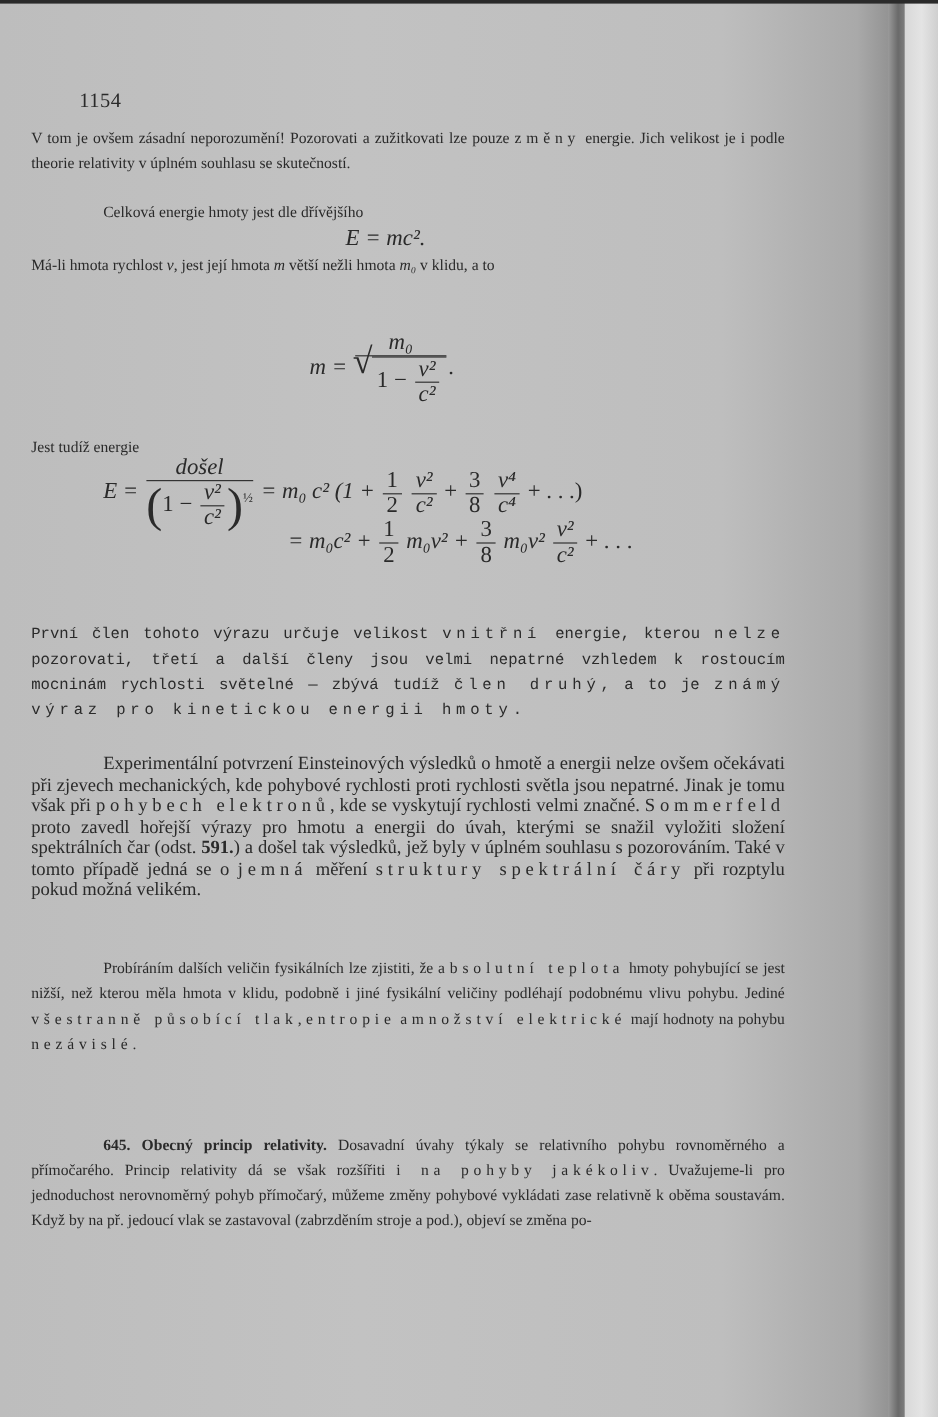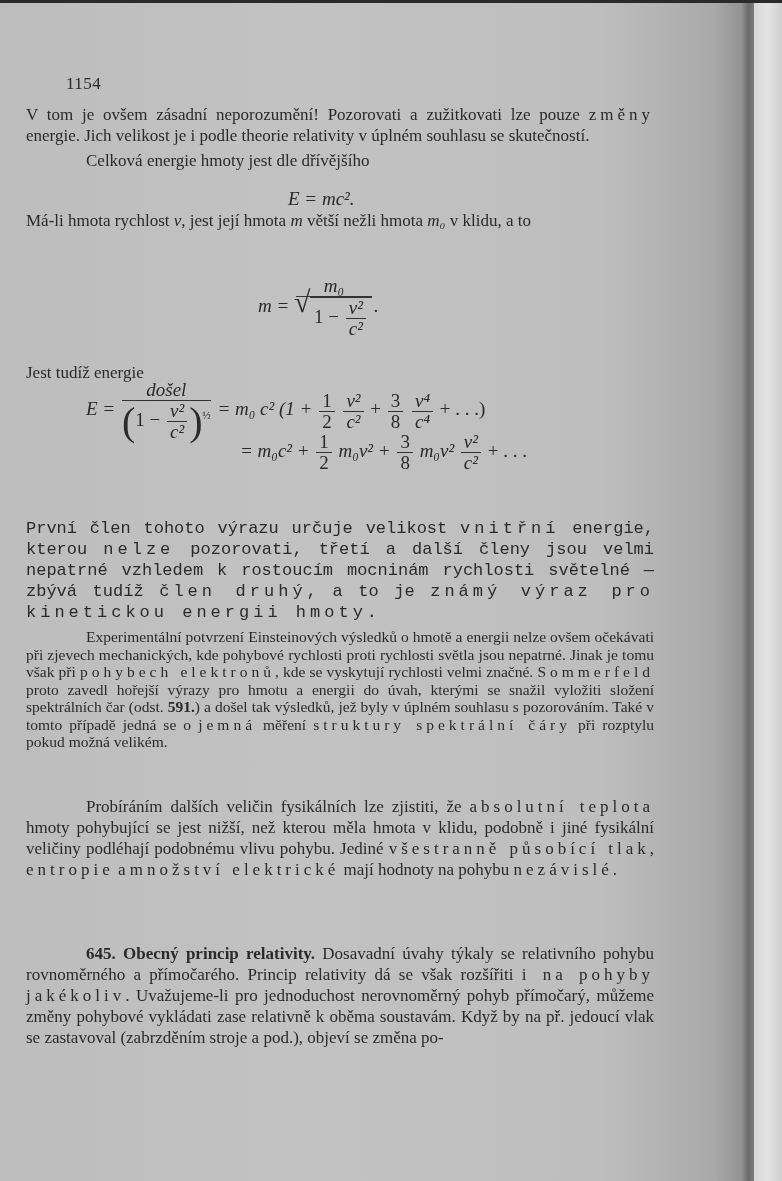--- a/index.html
+++ b/index.html
@@ -16,21 +16,21 @@
   .top-edge { position:absolute; left:0; top:0; width:782px; height:3px; background:#2a2a2a; }
   .spine {
     position:absolute; left:740px; top:0; width:14px; height:1181px;
     background:linear-gradient(to right, #9a9a9a, #6a6a6a 60%, #7d7d7d);
   }
   .next-page {
     position:absolute; left:754px; top:0; width:28px; height:1181px;
     background:linear-gradient(to right, #d8d8d8, #e4e4e4 50%, #cfcfcf);
   }
   .pagenum { position:absolute; left:26px; top:74px; font-size:17px; letter-spacing:0.5px;margin-left:40px; }
-  .para { position:absolute; left:26px; width:628px; font-size:17px; line-height:21px; text-align:justify; }
+  .para { position:absolute; left:26px; width:628px; font-size:13px; line-height:21px; text-align:justify; }
   .indent { text-indent:60px; }
   .small { font-size:15.5px; line-height:17.5px; }
   .sp { letter-spacing:4px; }
   .b { font-weight:bold;margin-top:44px; }
   .i { font-style:italic; }
   .formula { position:absolute; font-size:19px; font-style:italic; white-space:nowrap; }
   .frac { display:inline-block; vertical-align:middle; text-align:center; margin:0 2px; }
   .frac .num { display:block; border-bottom:1.2px solid #333; padding:0 3px; line-height:20px; }
   .frac .den { display:block; line-height:20px; }
   .up { font-size:11px; vertical-align:super; }
@@ -46,21 +46,21 @@
 <div class="spine"></div>
 <div class="next-page"></div>
 <div class="top-edge"></div>
 
 <div class="pagenum">1154</div>
 
 <div class="para" style="top:104px;">
   <span>V tom je ovšem zásadní neporozumění! Pozorovati a zužitkovati lze pouze </span><span class="sp">změny</span><span> energie. Jich velikost je i podle theorie relativity v úplném souhlasu se skutečností.</span>
 </div>
 
-<div class="para indent" style="top:150px;">Celková energie hmoty jest dle dřívějšího</div>
+<div class="para indent" style="top:166px;">Celková energie hmoty jest dle dřívějšího</div>
 
 <div class="formula" style="left:288px; top:188px;">E = mc².</div>
 
 <div class="para" style="top:210px;">
   <span>Má-li hmota rychlost </span><span class="i">v</span><span>, jest její hmota </span><span class="i">m</span><span> větší nežli hmota </span><span class="i">m₀</span><span> v klidu, a to</span>
 </div>
 
 <div class="formula" style="left:258px; top:276px;">
   <span>m =</span>
   <span class="frac">

